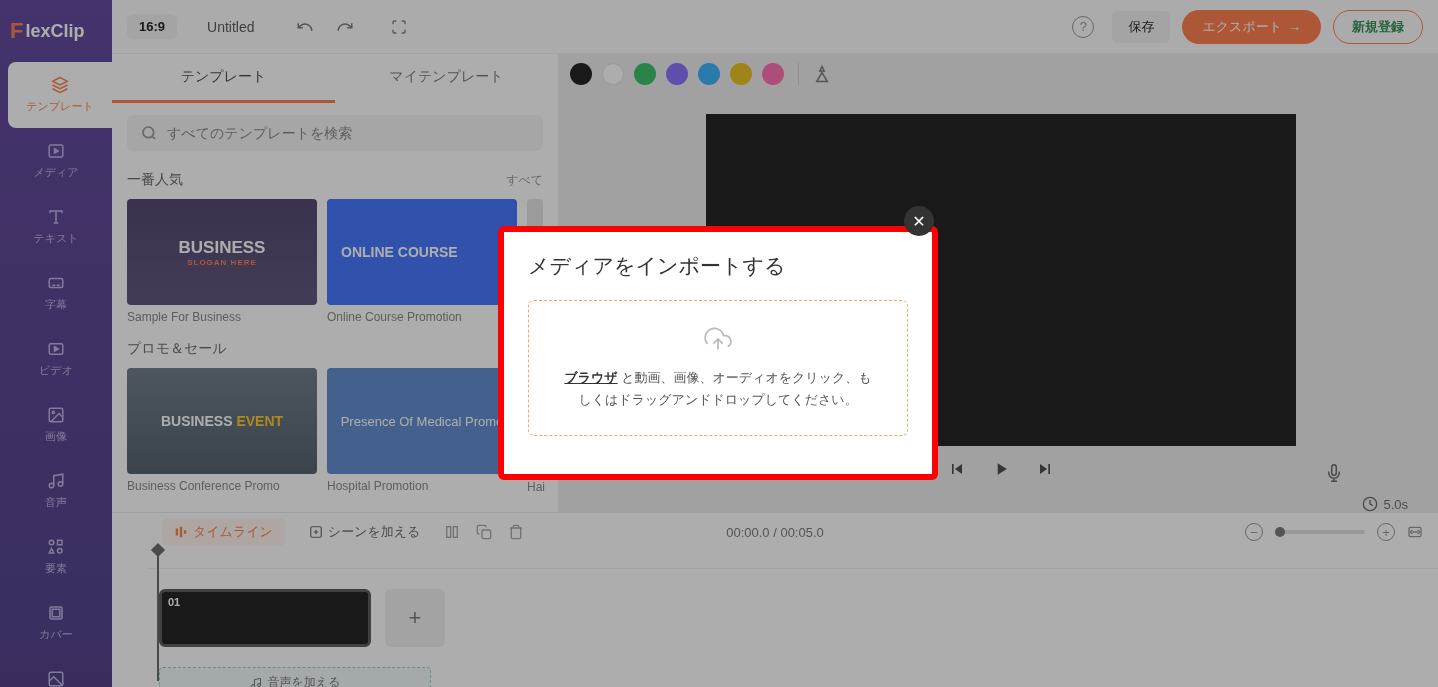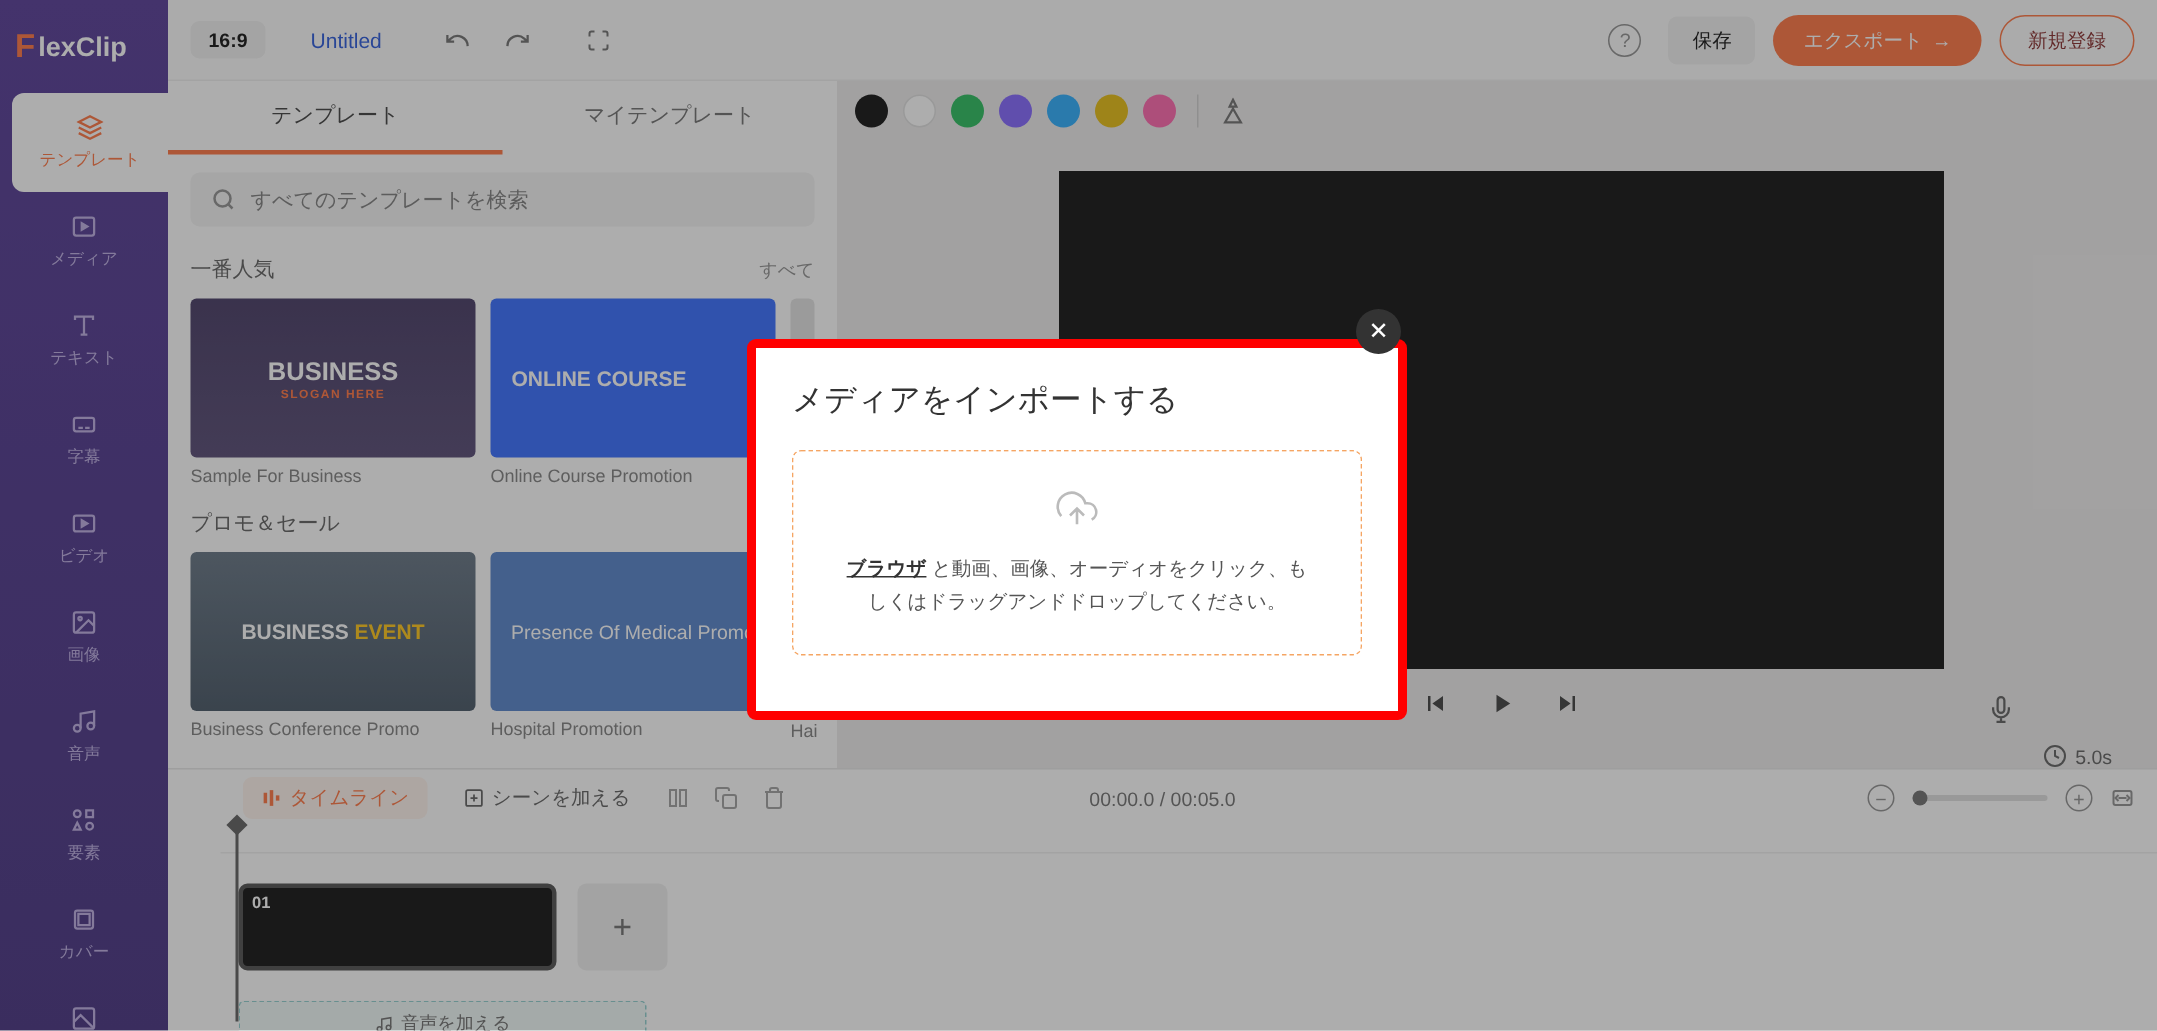--- a/index.html
+++ b/index.html
@@ -9,27 +9,27 @@
 .sidebar { position: absolute; left: 0; top: 0; width: 112px; height: 687px; background: #3f2b96; background: linear-gradient(180deg, #4a2d8f 0%, #3a2478 100%); display: flex; flex-direction: column; }
 .logo { padding: 18px 10px; color: #fff; font-size: 18px; font-weight: 600; display: flex; align-items: center; gap: 2px; }
 .logo .f { color: #ff6b35; font-weight: 700; font-size: 22px; }
 .side-item { display: flex; flex-direction: column; align-items: center; justify-content: center; padding: 14px 4px; color: #b8a8e0; font-size: 11px; gap: 5px; cursor: pointer; }
 .side-item.active { background: #fff; color: #ff6b35; border-radius: 8px 0 0 8px; margin-left: 8px; }
 .side-item svg { width: 18px; height: 18px; }
 
 
 .header { position: absolute; left: 112px; top: 0; right: 0; height: 54px; background: #fcfcfc; display: flex; align-items: center; padding: 0 15px; border-bottom: 1px solid #eee; }
 .aspect { background: #efefef; border-radius: 6px; padding: 5px 12px; font-size: 13px; font-weight: 600; margin-right: 30px; }
-.title { color: #1d4ed8; font-size: 14px; margin-right: 30px; }
+.title { color: #404040; font-size: 14px; margin-right: 30px; }
 .hbtn { width: 28px; height: 28px; display: flex; align-items: center; justify-content: center; color: #666; margin: 0 6px; cursor: pointer; }
 .hspace { flex: 1; }
 .help { width: 22px; height: 22px; border: 1.5px solid #888; border-radius: 50%; display: flex; align-items: center; justify-content: center; font-size: 13px; color: #888; margin-right: 18px; cursor: pointer; }
 .save { background: #efefef; border-radius: 6px; padding: 7px 16px; font-size: 13px; margin-right: 12px; cursor: pointer; }
 .export { background: #ff6b35; color: #fff; border-radius: 20px; padding: 8px 20px; font-size: 13px; font-weight: 500; margin-right: 12px; cursor: pointer; display: flex; align-items: center; gap: 6px; }
-.signup { border: 1.5px solid #ff6b35; color: #7f1d1d; border-radius: 20px; padding: 7px 18px; font-size: 13px; font-weight: 400; cursor: pointer; }
+.signup { border: 1.5px solid #ff6b35; color: #15803d; border-radius: 20px; padding: 7px 18px; font-size: 13px; font-weight: 700; cursor: pointer; }
 
 
 .panel { position: absolute; left: 112px; top: 54px; width: 446px; bottom: 175px; background: #fff; display: flex; flex-direction: column; }
 .tabs { display: flex; }
 .tab { flex: 1; text-align: center; padding: 14px 0; font-size: 14px; color: #666; cursor: pointer; }
 .tab.active { color: #333; border-bottom: 3px solid #ff6b35; font-weight: 500; }
 .search-wrap { padding: 12px 15px; }
 .search { display: flex; align-items: center; background: #f3f3f3; border-radius: 6px; padding: 10px 14px; gap: 10px; }
 .search input { border: none; background: none; outline: none; flex: 1; font-size: 14px; color: #666; }
 .section { padding: 8px 15px; }

